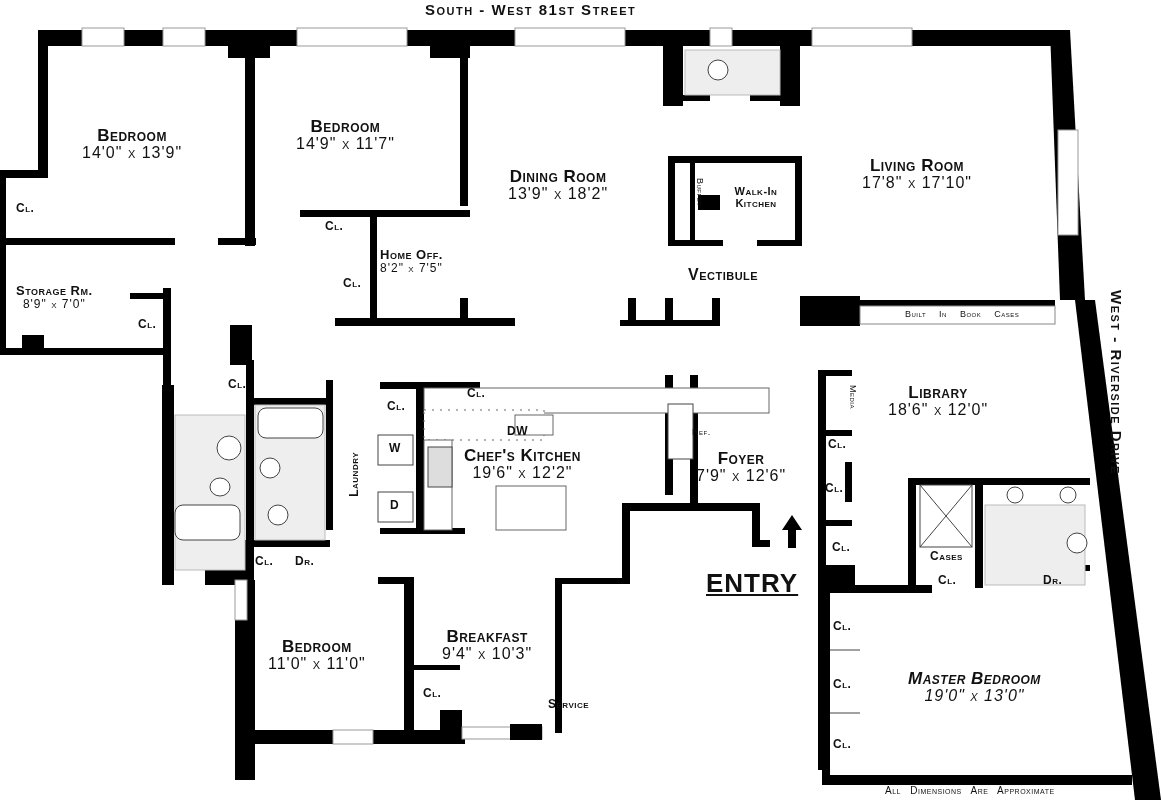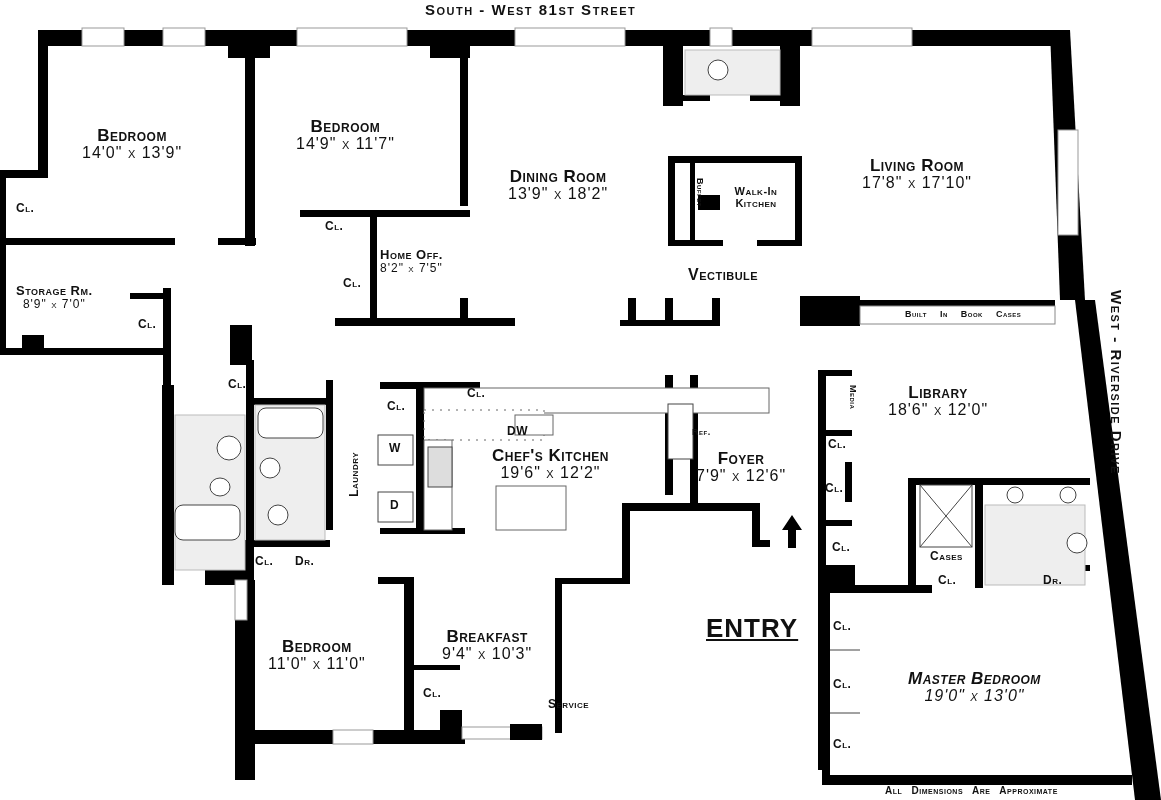--- a/index.html
+++ b/index.html
@@ -4,21 +4,21 @@
 <style>
   html, body { margin:0; padding:0; background:#ffffff; }
   body { width:1161px; height:800px; position:relative; overflow:hidden;
          font-family:"Liberation Sans", sans-serif; color:#111; }
   svg.plan { position:absolute; left:0; top:0; }
   .lbl { position:absolute; text-align:center; font-weight:bold; line-height:1.05;
          font-variant:small-caps; letter-spacing:0.5px; white-space:nowrap; }
   .room-name { font-size:17px; }
   .room-dim { font-size:16px; font-weight:normal; letter-spacing:1px; display:block; }
   .small { font-size:12px; font-variant:small-caps; font-weight:bold; }
-  .tiny { font-size:9px; font-weight:bold; font-variant:small-caps;padding-left:20px; }
+  .tiny { font-size:9px; font-weight:normal; font-variant:small-caps;padding-left:20px; }
   .street { font-size:15px; font-weight:bold; font-variant:small-caps; letter-spacing:1.5px; }
   .entry { font-size:26px; font-weight:bold; text-decoration:underline; letter-spacing:1px; }
   .vert { writing-mode:vertical-rl; }
   .vert-ccw { writing-mode:vertical-rl; transform:rotate(180deg); }
 </style>
 </head>
 <body>
 
 <svg class="plan" width="1161" height="800" viewBox="0 0 1161 800">
   <g fill="#000">
@@ -187,21 +187,21 @@
   <span class="room-dim">17'8" x 17'10"</span>
 </div>
 <div class="lbl" style="left:380px;top:248px;font-size:13px;">
   <span>Home Off.</span>
   <span class="room-dim" style="font-size:12px;">8'2" x 7'5"</span>
 </div>
 <div class="lbl" style="left:16px;top:284px;font-size:13px;">
   <span>Storage Rm.</span>
   <span class="room-dim" style="font-size:12px;">8'9" x 7'0"</span>
 </div>
-<div class="lbl room-name" style="left:492px;top:447px;">
+<div class="lbl room-name" style="left:464px;top:447px;">
   <span>Chef's Kitchen</span>
   <span class="room-dim">19'6" x 12'2"</span>
 </div>
 <div class="lbl room-name" style="left:696px;top:402px;margin-top:48px;">
   <span>Foyer</span>
   <span class="room-dim">7'9" x 12'6"</span>
 </div>
 <div class="lbl room-name" style="left:888px;top:384px;">
   <span>Library</span>
   <span class="room-dim">18'6" x 12'0"</span>
@@ -224,21 +224,21 @@
 <div class="lbl tiny vert" style="left:675px;top:178px;">Buffet</div>
 <div class="lbl tiny" style="left:885px;top:310px;word-spacing:10px;">Built In Book Cases</div>
 <div class="lbl small vert-ccw" style="left:348px;top:452px;">Laundry</div>
 <div class="lbl small" style="left:507px;top:425px;">DW</div>
 <div class="lbl small" style="left:389px;top:442px;">W</div>
 <div class="lbl small" style="left:390px;top:499px;">D</div>
 <div class="lbl tiny" style="left:672px;top:428px;">Ref.</div>
 <div class="lbl tiny vert" style="left:828px;top:385px;">Media</div>
 <div class="lbl small" style="left:930px;top:550px;">Cases</div>
 <div class="lbl small" style="left:520px;top:698px;margin-left:28px;">Service</div>
-<div class="lbl entry" style="left:706px;top:570px;margin-top:45px;">ENTRY</div>
+<div class="lbl entry" style="left:706px;top:570px;">ENTRY</div>
 <div class="lbl tiny" style="left:865px;top:786px;font-size:10px;word-spacing:6px;">All Dimensions Are Approximate</div>
 
 <div class="lbl small" style="left:16px;top:202px;">Cl.</div>
 <div class="lbl small" style="left:325px;top:220px;">Cl.</div>
 <div class="lbl small" style="left:343px;top:277px;">Cl.</div>
 <div class="lbl small" style="left:138px;top:318px;">Cl.</div>
 <div class="lbl small" style="left:228px;top:378px;">Cl.</div>
 <div class="lbl small" style="left:387px;top:400px;">Cl.</div>
 <div class="lbl small" style="left:467px;top:387px;">Cl.</div>
 <div class="lbl small" style="left:255px;top:555px;">Cl.</div>

